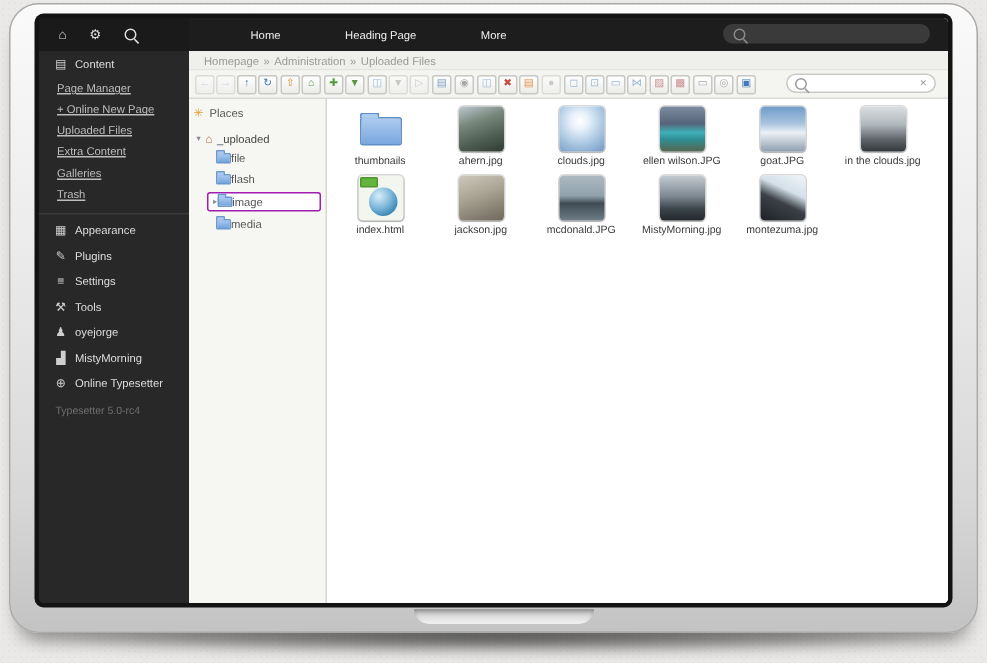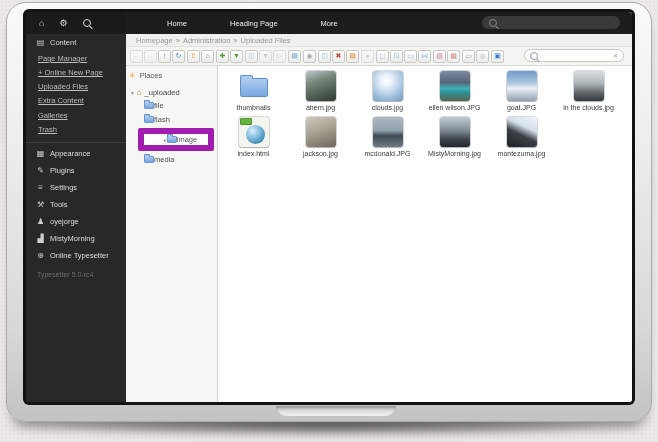--- a/index.html
+++ b/index.html
@@ -58,22 +58,22 @@
   
   .fmbody{flex:1;display:flex;min-height:0;}
   .places{width:92px;flex:none;background:#f6f6f3;border-right:1px solid #d6d6d3;
          padding:5px 3px;box-sizing:border-box;font-size:7.5px;color:#555;}
   .places-title{display:flex;align-items:center;gap:4px;}
   .star{color:#e5a33c;font-size:8px;}
   .tree-root{display:flex;align-items:center;gap:3px;margin:8px 0 2px 2px;color:#444;}
   .tw{color:#8a8a8a;font-size:5.5px;}
   .roothome{color:#b5763a;font-size:8px;}
   .folder-row{display:flex;align-items:center;gap:0;margin:3px 0 0 15px;height:11px;color:#555;}
-  .folder-row.selected{background:#fff;border:6px solid #a21caf;border-radius:2px;
-         margin-left:9px;padding:0 20px;}
+  .folder-row.selected{background:#fff;border:1px solid #a21caf;border-radius:2px;
+         margin-left:9px;padding:0 3px;}
   .mini-folder{position:relative;width:10px;height:7px;flex:none;border-radius:1px;
          background:linear-gradient(180deg,#a9c8ef,#74a4dc);border:1px solid #6b98cf;box-sizing:border-box;}
   .mini-folder::before{content:"";position:absolute;top:-3px;left:-1px;width:4px;height:2px;
          background:#a9c8ef;border:1px solid #6b98cf;border-bottom:none;border-radius:1px 1px 0 0;}
   .filegrid{flex:1;background:#fff;padding:5px 2px;display:flex;flex-wrap:wrap;
          align-content:flex-start;min-width:0;}
   .fcell{width:67px;height:46px;display:flex;flex-direction:column;align-items:center;flex:none;}
   .fthumb{width:30px;height:30px;border-radius:3px;margin-bottom:3px;flex:none;
          box-shadow:0 0 0 1px rgba(0,0,0,.15),0 1px 1px rgba(0,0,0,.18);}
   .flabel{font-size:7px;color:#3a3a3a;text-align:center;line-height:1.15;padding:0 1px;}

